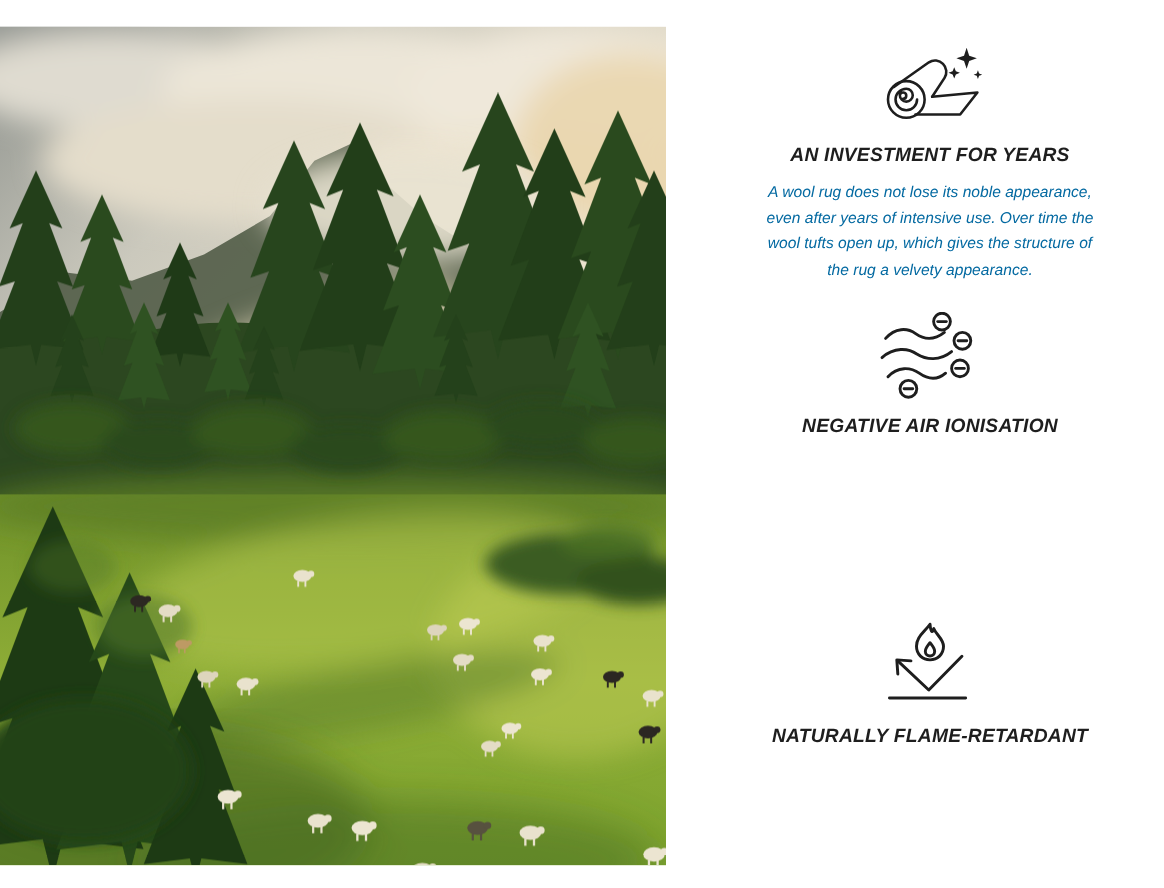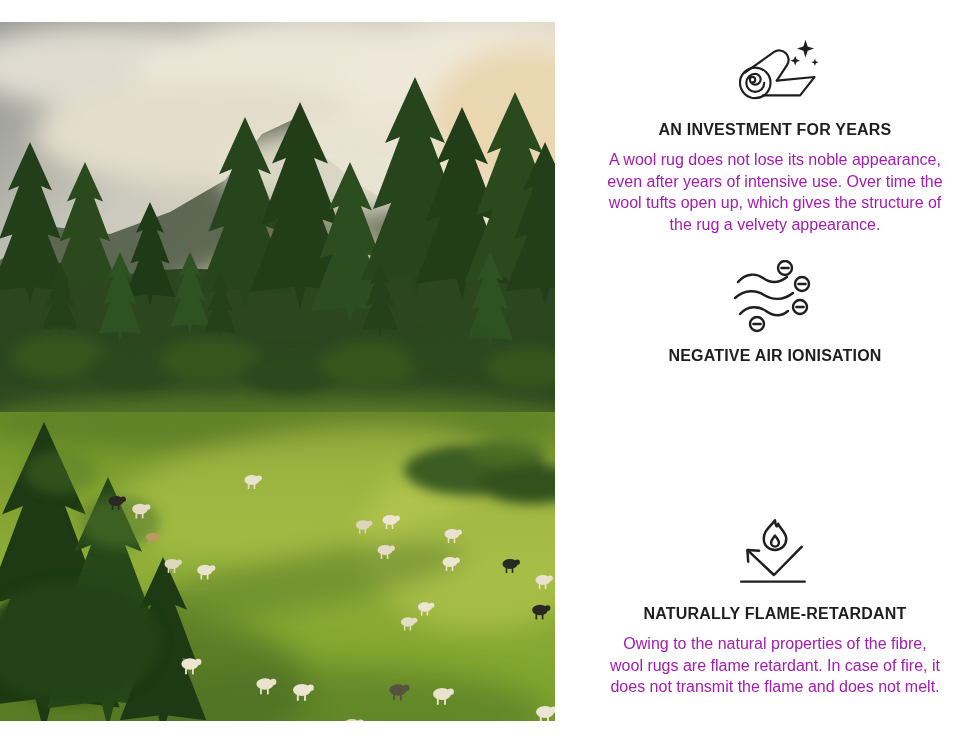--- a/index.html
+++ b/index.html
@@ -1,29 +1,29 @@
 <!DOCTYPE html>
 <html><head>
 <meta charset="utf-8">
 <style>
   html,body{margin:0;padding:0;background:#ffffff;}
   .page{position:relative;width:970px;height:740px;background:#ffffff;overflow:hidden;
-        font-family:"Liberation Sans", sans-serif;}
+        font-family:"Liberation Sans", sans-serif;font-style:italic;}
   .photo{position:absolute;left:0;top:22px;width:555px;height:699px;overflow:hidden;}
   .photo svg{display:block;width:555px;height:699px;}
   .features{position:absolute;left:575px;top:0;width:400px;height:740px;}
   .feature{position:absolute;left:0;width:100%;text-align:center;}
   .feature .icon{display:flex;justify-content:center;align-items:flex-end;}
   .f1{top:36px;}  .f1 .icon{height:72px;}
   .f2{top:258px;} .f2 .icon{height:76px;}
   .f3{top:514px;} .f3 .icon{height:78px;}
   .feature h3{margin:12px 0 0 0;font-size:16px;line-height:20px;font-weight:700;
               letter-spacing:.2px;color:#1e1e1e;}
-  .feature p{margin:9px auto 0 auto;max-width:368px;font-size:16px;line-height:21.5px;
-             color:#a21caf;white-space:pre-line;}
+  .feature p{margin:9px auto 0 auto;max-width:368px;font-size:13px;line-height:21.5px;
+             color:#0369a1;white-space:pre-line;}
   .ic{stroke:#1e1e1e;stroke-width:2.4;fill:none;stroke-linecap:round;stroke-linejoin:round;}
   .ic .fill{fill:#1e1e1e;stroke:none;}
 </style>
 </head>
 <body>
 
 <div class="page">
 
   <div class="photo" role="img" aria-label="Sheep grazing on a sunlit mountain meadow among spruce trees, clouds over a forested ridge">
     <svg viewBox="0 0 555 699">
@@ -203,19 +203,16 @@
       <div class="icon">
         <svg class="ic" width="86" height="76" viewBox="0 0 84 74">
           <path d="M42,4 C37,11 31,14 31,22 C31,28.6 36,33 42,33 C48,33 53,28.6 53,22 C53,16 47,12.5 45,7.5 C44.2,10.8 42.8,11.8 42,4 Z"></path>
           <path d="M42,19 C39.8,22 38.2,23.6 38.2,26 A3.8,3.8 0 0 0 45.8,26 C45.8,23.6 44.2,22 42,19 Z"></path>
           <path d="M68,30 L41,57.5 L16,34"></path>
           <path d="M15,33 L15.8,44.5 M15,33 L26.5,33.8"></path>
           <line x1="9" y1="64" x2="71" y2="64"></line>
         </svg>
       </div>
       <h3>NATURALLY FLAME-RETARDANT</h3>
-      <p>Owing to the natural properties of the fibre,
-wool rugs are flame retardant. In case of fire, it
-does not transmit the flame and does not melt.</p>
     </section>
 
   </div>
 </div>
 
 </body></html>

